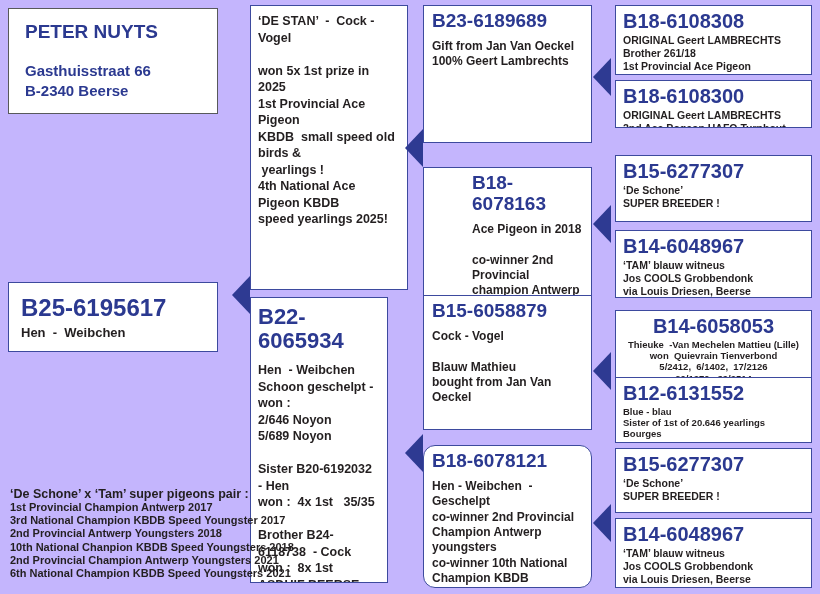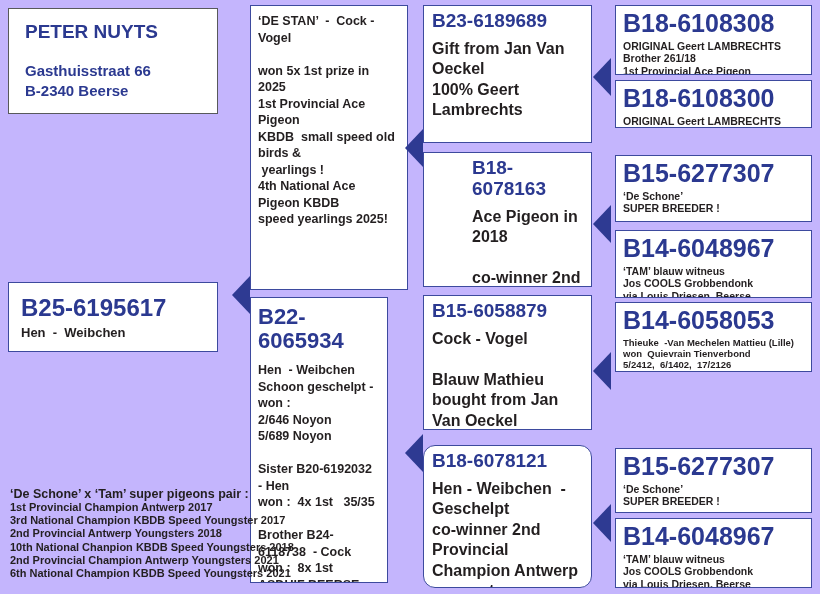--- a/index.html
+++ b/index.html
@@ -20,24 +20,24 @@
   .owner .name{color:var(--blue);font-weight:bold;font-size:19px;}
   .owner .addr{color:var(--blue);font-weight:bold;font-size:15px;line-height:1.35;margin-top:18px;white-space:pre-wrap;}
   
   .subject .id{font-size:24px;margin-bottom:4px;}
   .subject .lines{font-size:13px;}
   
   .gen1 .id{font-size:22px;margin-bottom:9px;}
   .gen1 .lines{font-size:12.5px;line-height:1.32;}
   
   .gen2 .id{font-size:19px;margin-bottom:7px;}
-  .gen2 .lines{font-size:16px;line-height:1.28;}
+  .gen2 .lines{font-size:12px;line-height:1.28;}
   
   .gen3{padding:4px 7px;}
-  .gen3 .id{font-size:25px;margin-bottom:2px;}
+  .gen3 .id{font-size:20px;margin-bottom:2px;}
   .gen3 .lines{font-size:10.5px;line-height:1.22;}
   .gen3.dense .lines{font-size:9.5px;line-height:1.18;}
   
   .note{position:absolute;left:10px;top:487px;width:330px;color:var(--ink);}
   .note .title{font-weight:bold;font-size:12.5px;}
   .note .nlines{font-weight:bold;font-size:11px;line-height:1.2;margin-top:0;white-space:pre-wrap;}
   
   .arrow-left{position:absolute;width:0;height:0;border-style:solid;border-color:transparent;border-right-color:var(--arrow);}
   .arrow-sm{border-width:19px 18px 19px 0;}
 </style>
@@ -80,21 +80,21 @@
 Brother B24-6118738  - Cock
 won :  8x 1st  ASDUIF BEERSE
 2022,23,24</div>
   </div>
 
   <div class="box gen2" style="left:423px;top:5px;width:169px;height:138px;">
     <div class="id">B23-6189689</div>
     <div class="lines">Gift from Jan Van Oeckel
 100% Geert Lambrechts</div>
   </div>
-  <div class="box gen2" style="left:423px;top:152px;width:169px;height:135px;padding-left:48px;">
+  <div class="box gen2" style="left:423px;top:167px;width:169px;height:135px;padding-left:48px;">
     <div class="id">B18-6078163</div>
     <div class="lines">Ace Pigeon in 2018
 
 co-winner 2nd Provincial
 champion Antwerp 2018
 
 co-winner 10th National
 Champion KBDB 2018</div>
   </div>
   <div class="box gen2" style="left:423px;top:295px;width:169px;height:135px;">
@@ -131,26 +131,32 @@
     <div class="id">B15-6277307</div>
     <div class="lines">‘De Schone’
 SUPER BREEDER !</div>
   </div>
   <div class="box gen3" style="left:615px;top:230px;width:197px;height:68px;">
     <div class="id">B14-6048967</div>
     <div class="lines">‘TAM’ blauw witneus
 Jos COOLS Grobbendonk
 via Louis Driesen, Beerse</div>
   </div>
-  <div class="box gen3 dense" style="left:615px;top:302px;width:197px;height:70px;">
+  <div class="box gen3 dense" style="left:615px;top:310px;width:197px;height:70px;text-align:center;">
     <div class="id">B14-6058053</div>
     <div class="lines">Thieuke  -Van Mechelen Mattieu (Lille)
 won  Quievrain Tienverbond
 5/2412,  6/1402,  17/2126
 20/1270,  39/2514</div>
+  </div>
+  <div class="box gen3 dense" style="left:615px;top:377px;width:197px;height:66px;">
+    <div class="id">B12-6131552</div>
+    <div class="lines">Blue - blau
+Sister of 1st of 20.646 yearlings Bourges
+Fastest of 45.297 pigeons Bourges 2011</div>
   </div>
   <div class="box gen3" style="left:615px;top:448px;width:197px;height:65px;">
     <div class="id">B15-6277307</div>
     <div class="lines">‘De Schone’
 SUPER BREEDER !</div>
   </div>
   <div class="box gen3" style="left:615px;top:518px;width:197px;height:70px;">
     <div class="id">B14-6048967</div>
     <div class="lines">‘TAM’ blauw witneus
 Jos COOLS Grobbendonk

